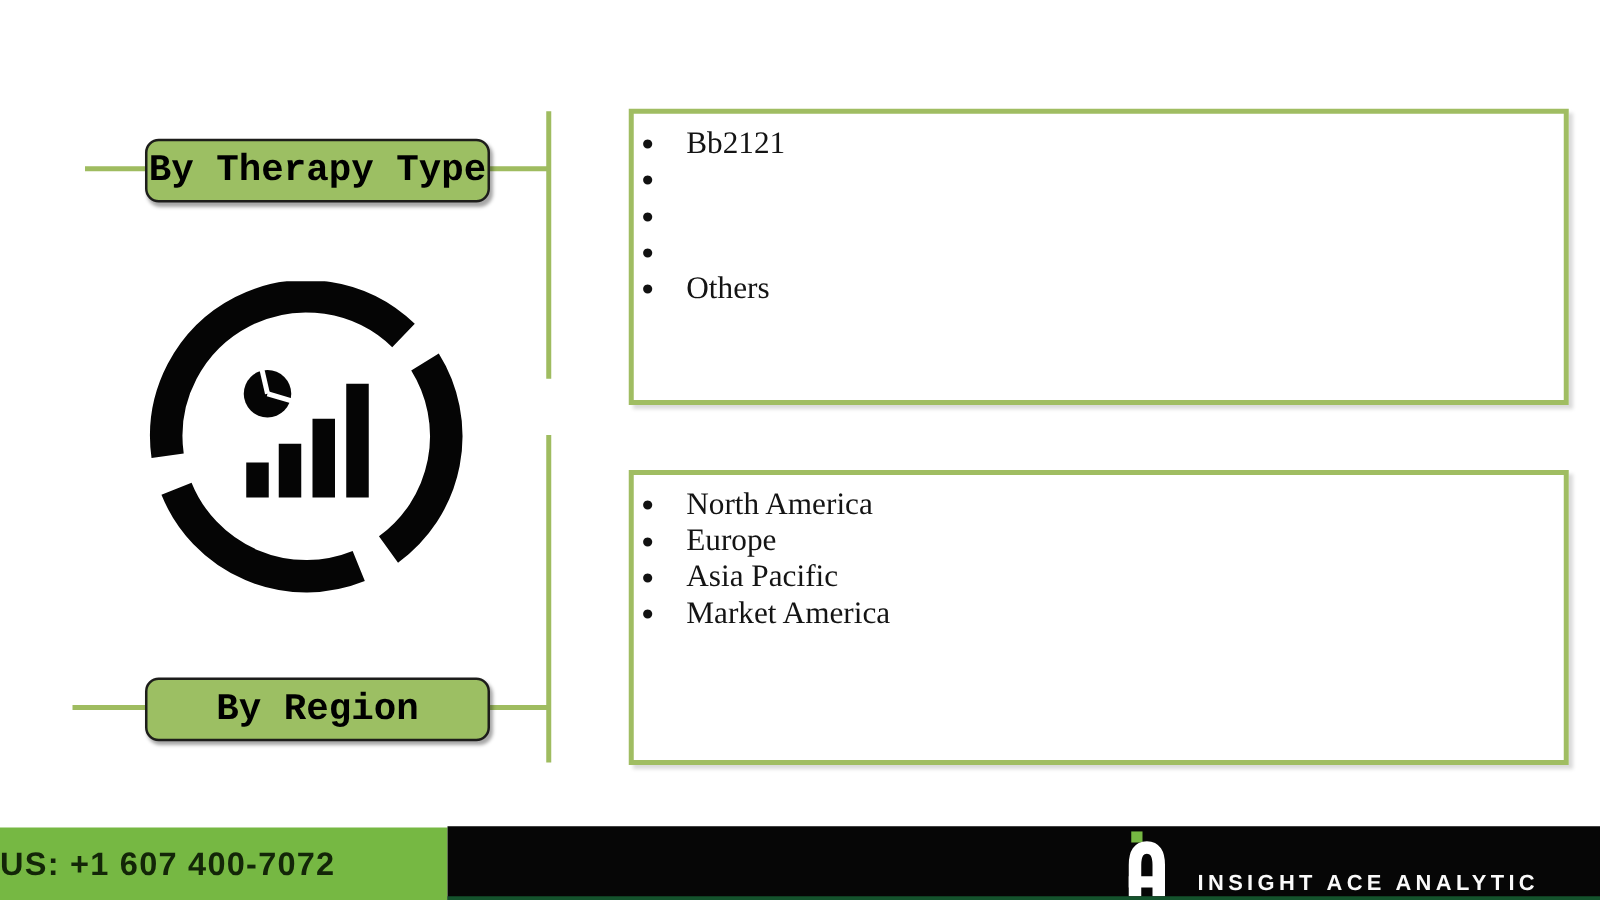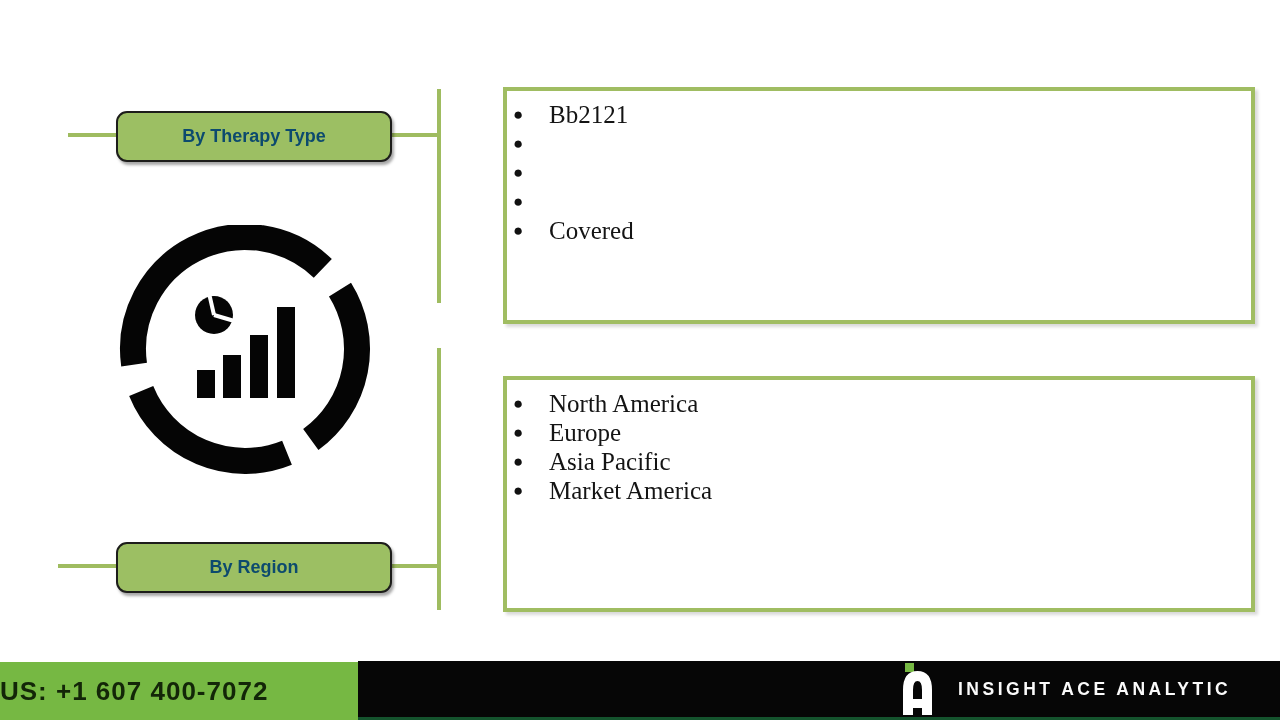--- a/index.html
+++ b/index.html
@@ -29,22 +29,22 @@
   .v2  { left:437px; top:348px; height:262px; }
 
   
   .seg-btn {
     position:absolute; left:116px; width:276px; height:51px;
     background:#9cbf63; border:2px solid #1d1d1b; border-radius:11px;
     box-sizing:border-box; display:flex; align-items:center; justify-content:center;
     box-shadow:2px 3px 3px rgba(0,0,0,0.35); cursor:pointer;
   }
   .seg-btn span {
-    font-family:Liberation Sans, sans-serif; font-weight:bold; font-size:18px;
-    color:#0c4a6e; white-space:nowrap;
+    font-family:Liberation Mono, monospace; font-weight:bold; font-size:30px;
+    color:#000000; white-space:nowrap;
   }
   .btn-therapy { top:111px; }
   .btn-region  { top:542px;align-items:center; }
 
   
   .list-box {
     position:absolute; left:503px; width:752px; box-sizing:border-box;
     background:#ffffff; border:4px solid #a0bd62;
     box-shadow:3px 3px 3px rgba(0,0,0,0.15);
   }
@@ -69,21 +69,21 @@
     position:absolute; left:0; top:662px; width:358px; height:58px;
     background:#76b843; display:flex; align-items:center;
   }
   .footer-green .phone {
     font-weight:bold; font-size:26px; letter-spacing:1px;
     color:#132608; white-space:nowrap;
   }
   .footer-black {
     position:absolute; left:358px; top:661px; width:922px; height:56px;
     background:#060606; border-bottom:3px solid #14532d;
-    display:flex; align-items:center;
+    display:flex; align-items:flex-end;
   }
   .footer-black .logo { margin-left:540px; flex:0 0 auto; }
   .footer-black .brand {
     margin-left:24px; color:#fafafa; font-weight:bold; font-size:17.5px;
     letter-spacing:3.5px; white-space:nowrap;
   }
 </style>
 </head>
 <body>
 
@@ -136,21 +136,21 @@
           <span class="bullet">●</span>
         </li>
       <li>
           <span class="bullet">●</span>
         </li>
       <li>
           <span class="bullet">●</span>
         </li>
       <li>
           <span class="bullet">●</span>
-          <span>Covered</span>
+          <span>Others</span>
         </li>
     </ul>
   </div>
 
   <div class="list-box box-region">
     <ul>
       <li>
           <span class="bullet">●</span>
           <span>North America</span>
         </li>

